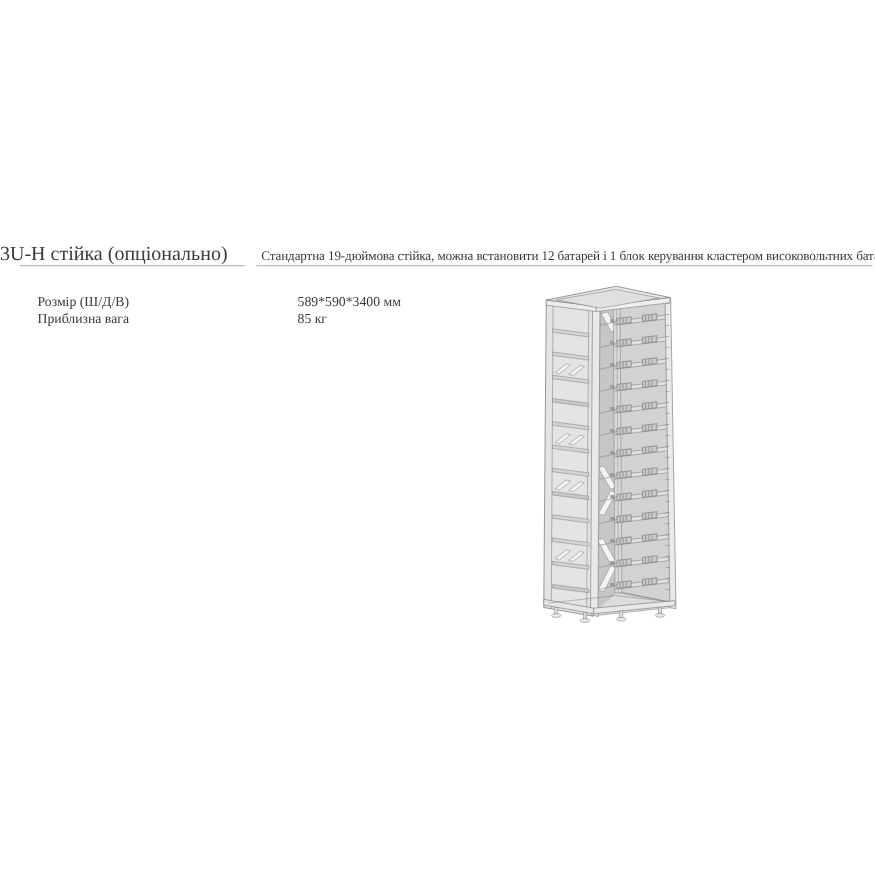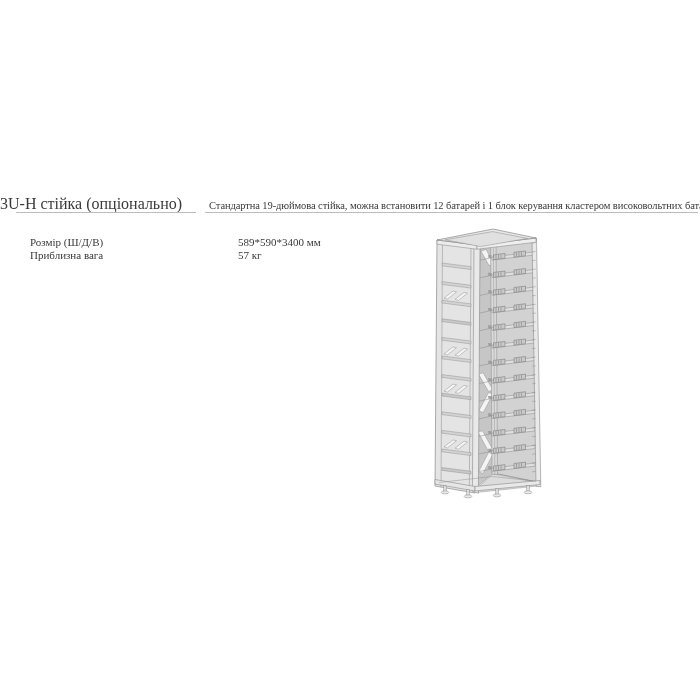--- a/index.html
+++ b/index.html
@@ -26,21 +26,21 @@
 <div id="screen">
 
   <div class="abs hleft">3U-H стійка (опціонально)</div>
   <div class="abs hright">Стандартна 19-дюймова стійка, можна встановити 12 батарей і 1 блок керування кластером високовольтних батарей</div>
   <div class="divider div-left"></div>
   <div class="divider div-right"></div>
 
   <div class="abs rowlabel r1">Розмір (Ш/Д/В)</div>
   <div class="abs rowvalue r1">589*590*3400 мм</div>
   <div class="abs rowlabel r2">Приблизна вага</div>
-  <div class="abs rowvalue r2">57 кг</div>
+  <div class="abs rowvalue r2">85 кг</div>
 
   <div id="rack-wrap">
     <svg id="rack-svg" width="122" height="282" viewBox="0 0 122 282">
         <polygon points="63,8 103,15 107,258 63,249" fill="#d2d2d2" stroke="#8a8a8a" stroke-width="0.55" stroke-linejoin="round"></polygon>
         <polygon points="50,22 63,8 63,249 47,263" fill="#c6c6c6" stroke="#8a8a8a" stroke-width="0.55" stroke-linejoin="round"></polygon>
         <polygon points="51,27 56,25.5 64,40 59,41.5" fill="#f4f4f4" stroke="#8a8a8a" stroke-width="0.45" stroke-linejoin="round"></polygon>
         <polygon points="48.5,150 53,148.8 63,166 58.5,167.4" fill="#f4f4f4" stroke="#8a8a8a" stroke-width="0.45" stroke-linejoin="round"></polygon>
         <polygon points="63,170 58.5,168.6 48.8,187 53.3,188.4" fill="#f4f4f4" stroke="#8a8a8a" stroke-width="0.45" stroke-linejoin="round"></polygon>
         <polygon points="48,208 52.5,206.8 63,226 58.5,227.4" fill="#f4f4f4" stroke="#8a8a8a" stroke-width="0.45" stroke-linejoin="round"></polygon>
         <polygon points="63,230 58.5,228.6 48.5,248 53,249.4" fill="#f4f4f4" stroke="#8a8a8a" stroke-width="0.45" stroke-linejoin="round"></polygon>

